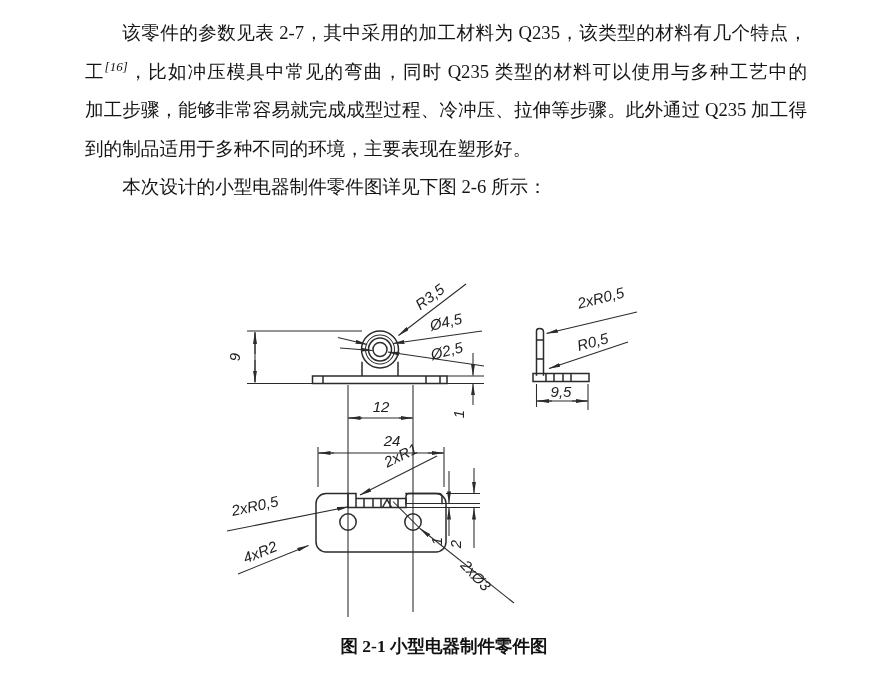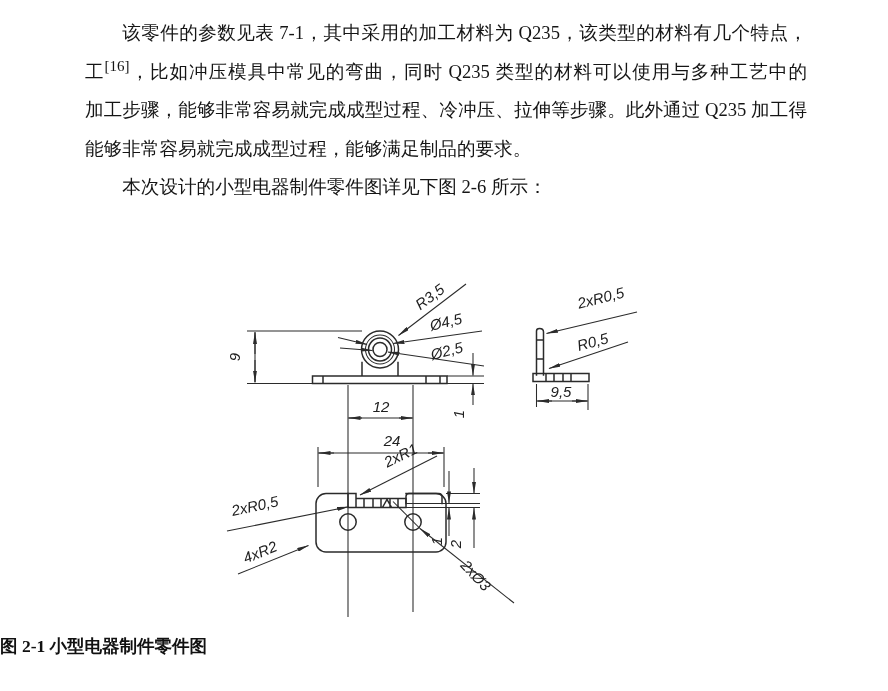--- a/index.html
+++ b/index.html
@@ -2,36 +2,36 @@
 <html><head>
 <meta charset="utf-8">
 <style>
   html,body{margin:0;padding:0;}
   body{width:888px;height:691px;background:#ffffff;position:relative;overflow:hidden;
        font-family:"Liberation Serif","DejaVu Serif",serif;}
   .doc{position:absolute;left:85px;top:14px;width:722px;font-size:18.6px;color:#151515;}
   .ln{line-height:38.6px;}
   .jl{text-align:justify;text-align-last:justify;}
   .ind{text-indent:2em;}
-  sup{font-size:15px;line-height:0;vertical-align:super;}
-  .caption{position:absolute;left:0;top:634px;width:888px;
+  sup{font-size:13px;line-height:0;vertical-align:super;font-style:italic;}
+  .caption{position:absolute;left:0;top:634px;width:888px;text-align:center;
            font-weight:bold;font-size:17.5px;color:#111;}
   svg{position:absolute;left:0;top:0;}
   .e{stroke:#2b2b2b;stroke-width:1.5;fill:none;stroke-linecap:square;}
   .t{stroke:#2b2b2b;stroke-width:1.05;fill:none;stroke-linecap:butt;}
   .dt{font:italic 15px "Liberation Sans","DejaVu Sans",sans-serif;fill:#202020;text-anchor:middle;}
 </style>
 </head>
 <body>
 
 <div class="doc">
-  <div class="ln jl ind">该零件的参数见表 7-1，其中采用的加工材料为 Q235，该类型的材料有几个特点，</div>
+  <div class="ln jl ind">该零件的参数见表 2-7，其中采用的加工材料为 Q235，该类型的材料有几个特点，</div>
   <div class="ln jl"><span>工</span><sup>[16]</sup><span>，比如冲压模具中常见的弯曲，同时 Q235 类型的材料可以使用与多种工艺中的</span></div>
   <div class="ln jl">加工步骤，能够非常容易就完成成型过程、冷冲压、拉伸等步骤。此外通过 Q235 加工得</div>
-  <div class="ln">能够非常容易就完成成型过程，能够满足制品的要求。</div>
+  <div class="ln">到的制品适用于多种不同的环境，主要表现在塑形好。</div>
   <div class="ln ind">本次设计的小型电器制件零件图详见下图 2-6 所示：</div>
 </div>
 
 <svg width="888" height="691" viewBox="0 0 888 691">
   <defs>
     <marker id="ar" viewBox="0 0 12 4" refX="11.5" refY="2" markerWidth="12" markerHeight="4" orient="auto" markerUnits="userSpaceOnUse">
       <path d="M0,0 L12,2 L0,4 Z" fill="#2b2b2b"></path>
     </marker>
   </defs>
 

